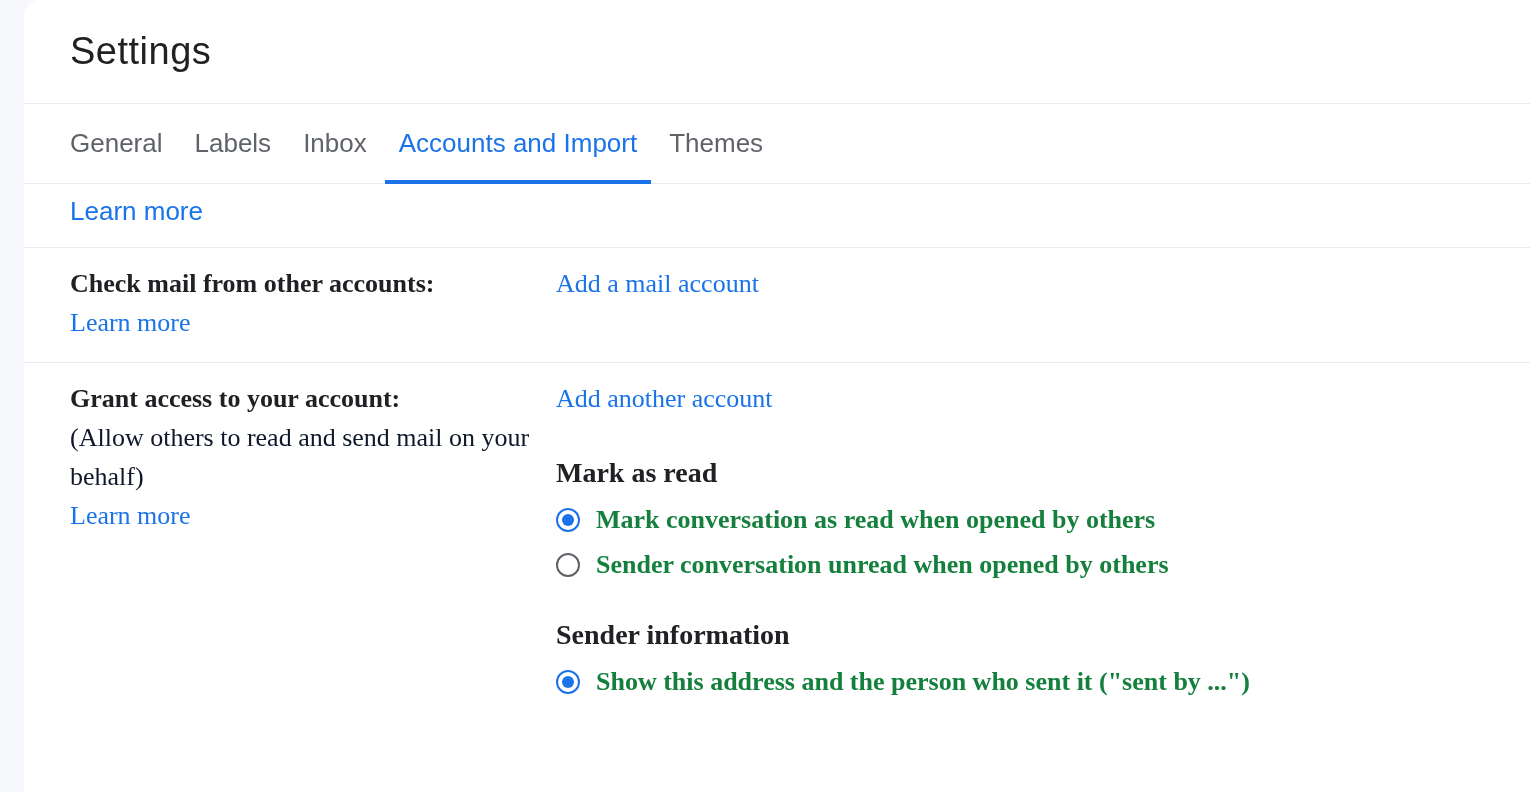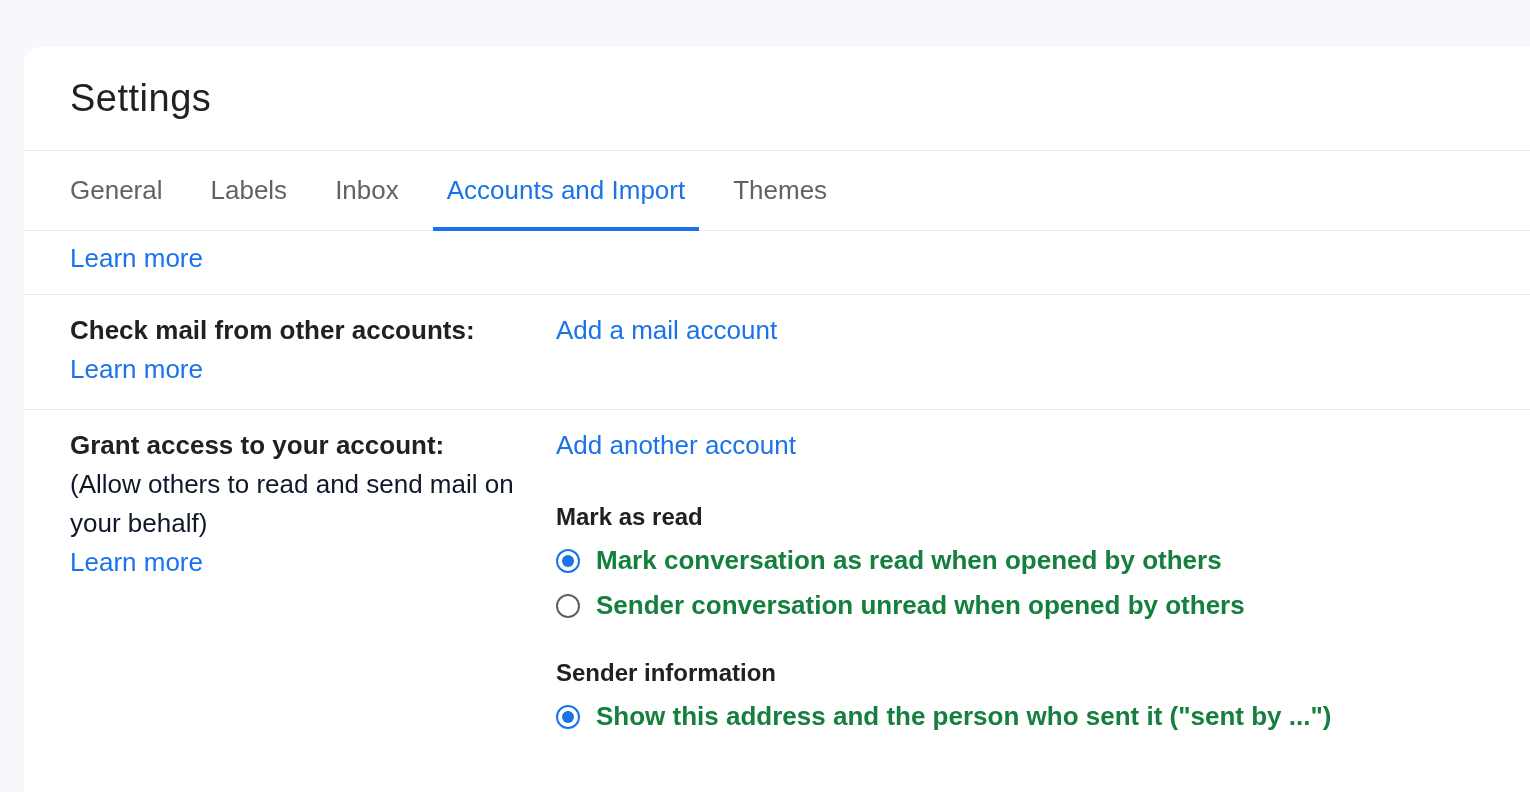--- a/index.html
+++ b/index.html
@@ -17,35 +17,34 @@
     .settings-container {
       background: #ffffff;
       margin-left: 24px;
       margin-top: 0;
       border-radius: 16px 0 0 0;
       height: 100%;
       padding: 0;
     }
     .settings-header {
       padding: 30px 0 30px 46px;
-      margin-top: 47px;
     }
     .settings-title {
       font-size: 38px;
       font-weight: 400;
       color: #202124;
       letter-spacing: 0.5px;
     }
     .tabs-row {
       border-top: 1px solid #e8eaed;
       border-bottom: 1px solid #e8eaed;
       padding: 0 46px;
       display: flex;
       flex-wrap: wrap;
-      gap: 16px;
+      gap: 0;
     }
     .tab {
       font-size: 26px;
       color: #5f6368;
       padding: 24px 0;
       margin-right: 32px;
       cursor: pointer;
       position: relative;
       white-space: nowrap;
     }
@@ -57,20 +56,21 @@
       position: absolute;
       left: -14px;
       right: -14px;
       bottom: -1px;
       height: 4px;
       background: #1a73e8;
     }
     .content-row {
       border-bottom: 1px solid #e8eaed;
       padding: 16px 46px 20px 46px;
+      font-family: Liberation Serif, serif;
     }
     .content-row.no-border {
       border-bottom: none;
     }
     .row-flex {
       display: flex;
       align-items: flex-start;
     }
     .left-col {
       width: 470px;
@@ -92,21 +92,21 @@
       color: #0f172a;
       line-height: 1.5;
     }
     .link {
       font-size: 26px;
       color: #1a73e8;
       cursor: pointer;
       line-height: 1.5;
     }
     .subheading {
-      font-size: 24px;
+      font-size: 28px;
       font-weight: 700;
       color: #202124;
       line-height: 1.5;
       margin-top: 30px;
     }
     .radio-row {
       display: flex;
       align-items: center;
       margin-top: 6px;
       gap: 16px;

